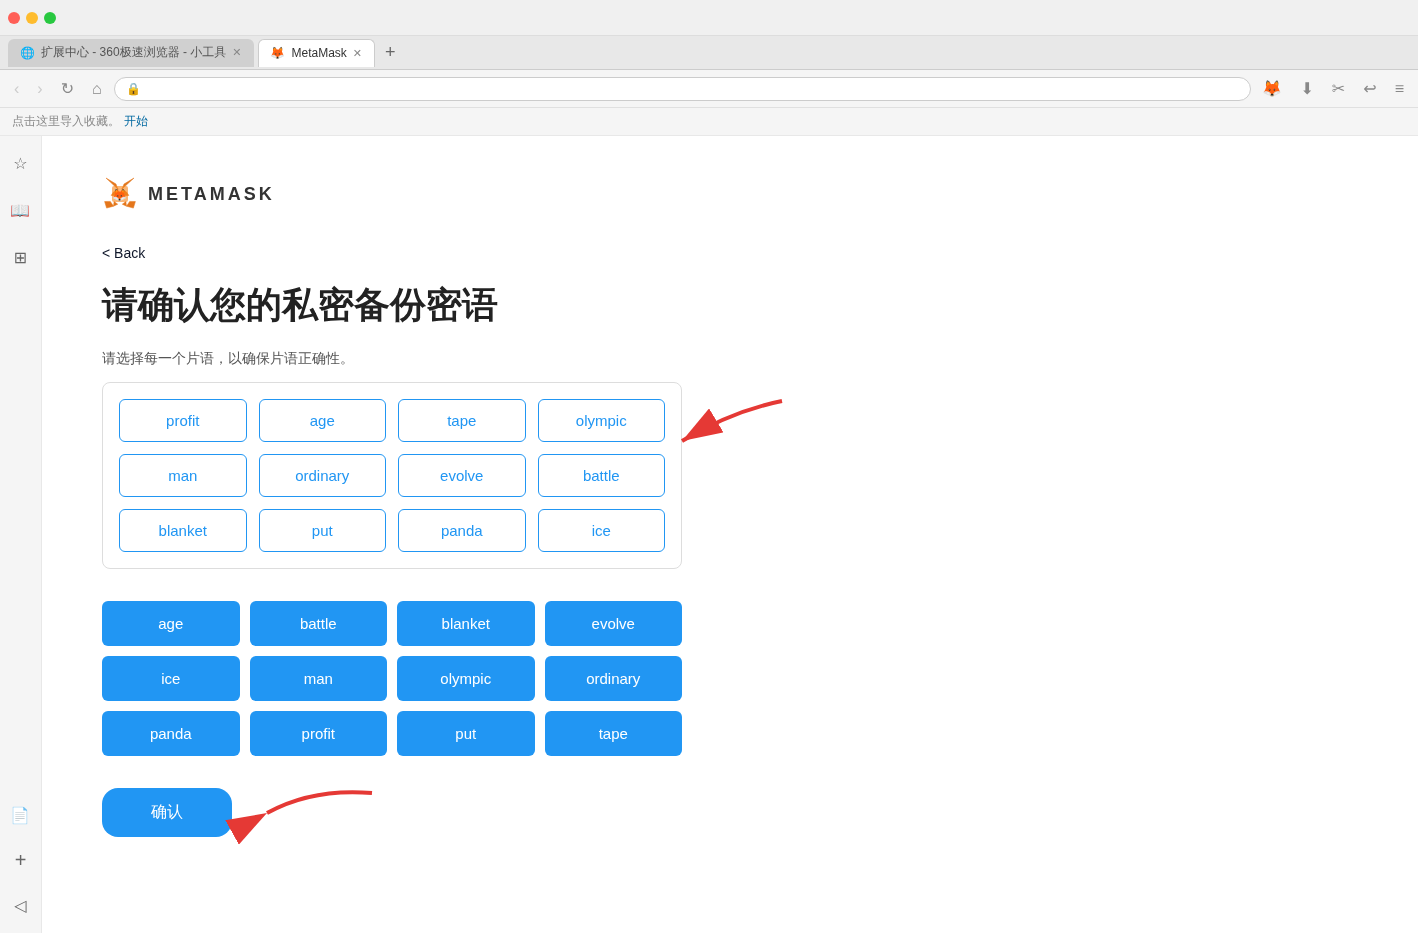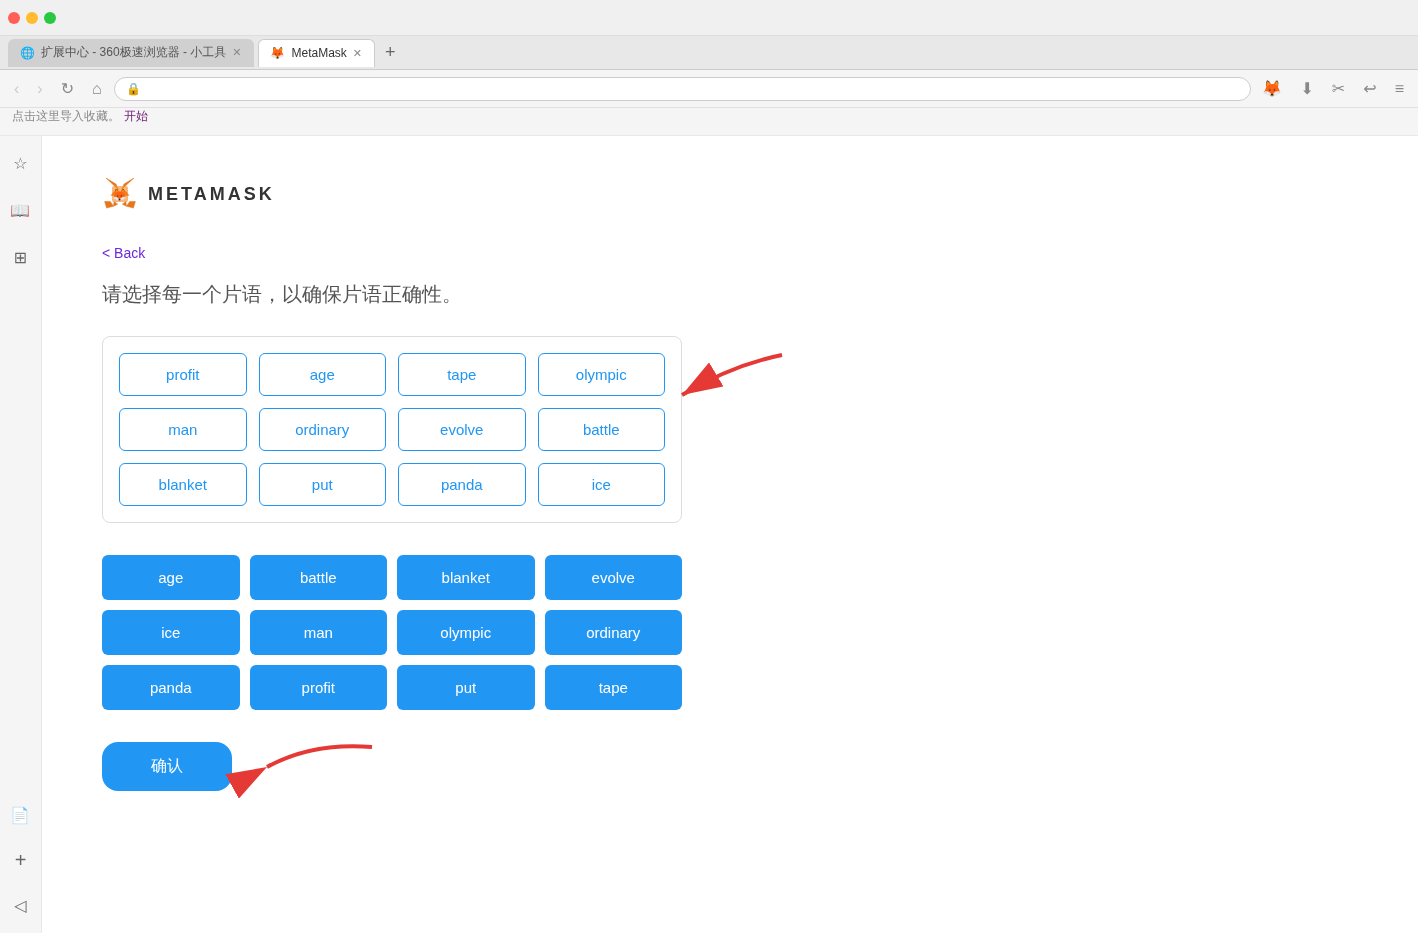--- a/index.html
+++ b/index.html
@@ -107,29 +107,30 @@
       border: none;
       font-size: 16px;
       color: #888;
       cursor: pointer;
       padding: 4px 6px;
       border-radius: 4px;
     }
 
     .bookmark-bar {
       display: flex;
+      align-items: center;
       background: #f5f5f5;
       height: 28px;
       padding: 0 12px;
       font-size: 12px;
       color: #888;
       border-bottom: 1px solid #e8e8e8;
     }
     .bookmark-link {
-      color: #701a75;
+      color: #0369a1;
       text-decoration: none;
       cursor: pointer;
       margin-left: 4px;
     }
 
     
     .layout {
       display: flex;
       height: calc(933px - 36px - 34px - 38px - 28px);
     }
@@ -178,37 +179,37 @@
     }
     .mm-title {
       font-size: 18px;
       font-weight: 700;
       letter-spacing: 3px;
       color: #333;
     }
 
     .back-link {
       font-size: 14px;
-      color: #6d28d9;
+      color: #0f172a;
       cursor: pointer;
       margin-bottom: 20px;
       display: inline-block;
     }
 
     .page-title {
       font-size: 36px;
       font-weight: 700;
       color: #222;
       margin-bottom: 20px;
     }
 
     .page-desc {
-      font-size: 20px;
+      font-size: 14px;
       color: #555;
-      margin-bottom: 28px;
+      margin-bottom: 14px;
     }
 
     
     .selected-words-grid {
       border: 1px solid #ddd;
       border-radius: 8px;
       padding: 16px;
       display: grid;
       grid-template-columns: repeat(4, 1fr);
       gap: 12px;
@@ -330,20 +331,21 @@
         <rect x="10" y="10" width="16" height="16" rx="2" fill="#F6851B" opacity="0.6"></rect>
         <text x="18" y="23" text-anchor="middle" font-size="12" fill="white" font-weight="bold">🦊</text>
       </svg>
       <span class="mm-title">METAMASK</span>
     </div>
 
     
     <div class="back-link">&lt; Back</div>
 
     
+    <h1 class="page-title">请确认您的私密备份密语</h1>
 
     
     <p class="page-desc">请选择每一个片语，以确保片语正确性。</p>
 
     
     <div class="selected-words-grid">
       <div class="selected-word-cell">profit</div>
       <div class="selected-word-cell">age</div>
       <div class="selected-word-cell">tape</div>
       <div class="selected-word-cell">olympic</div>

